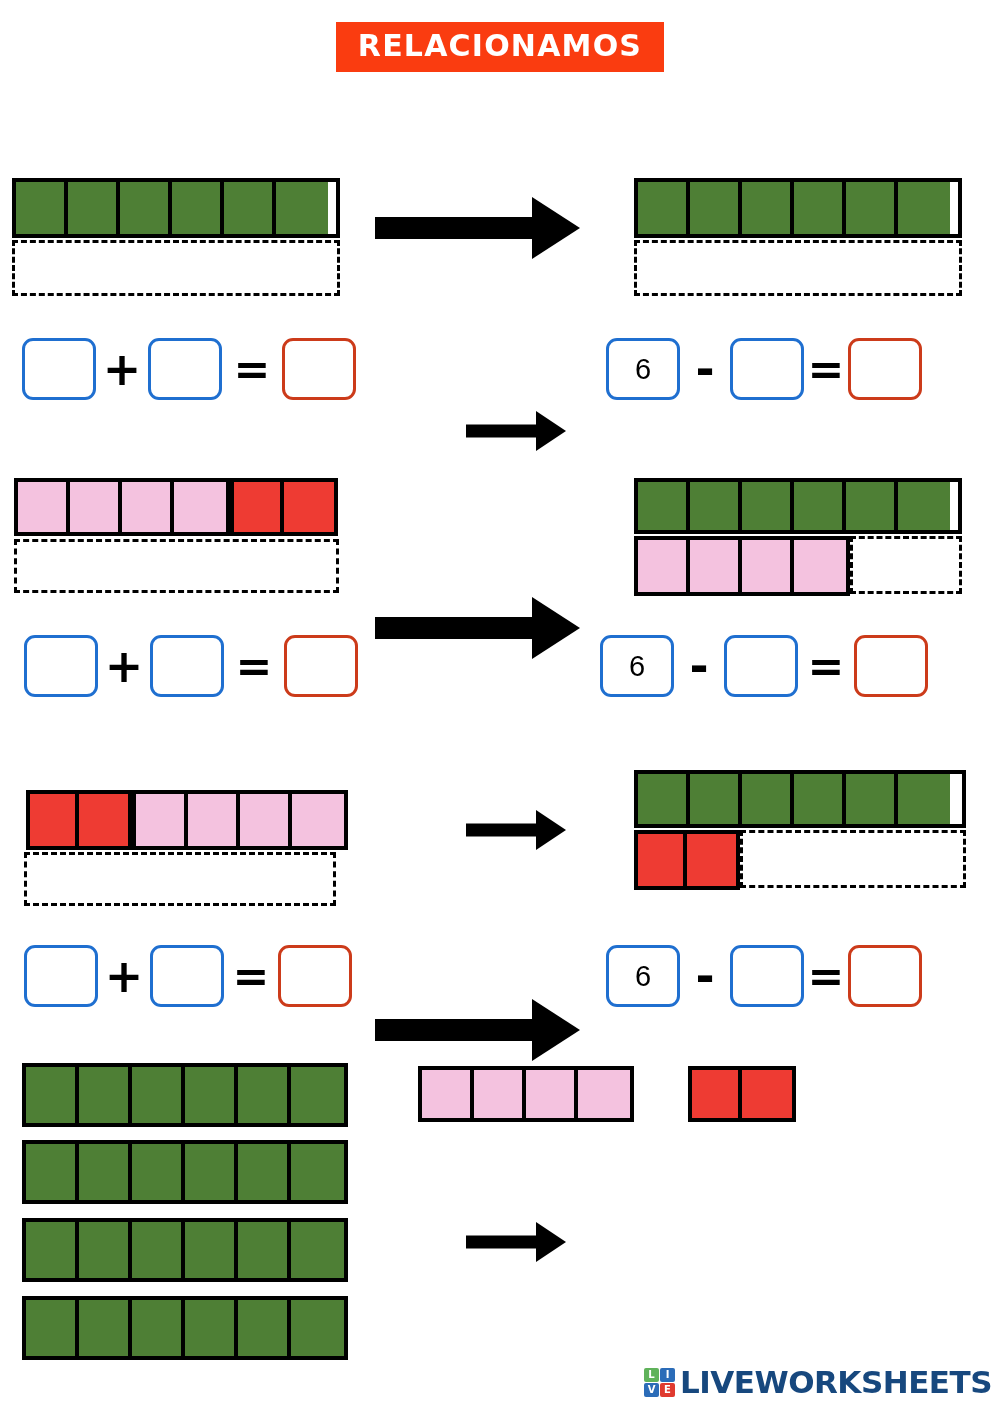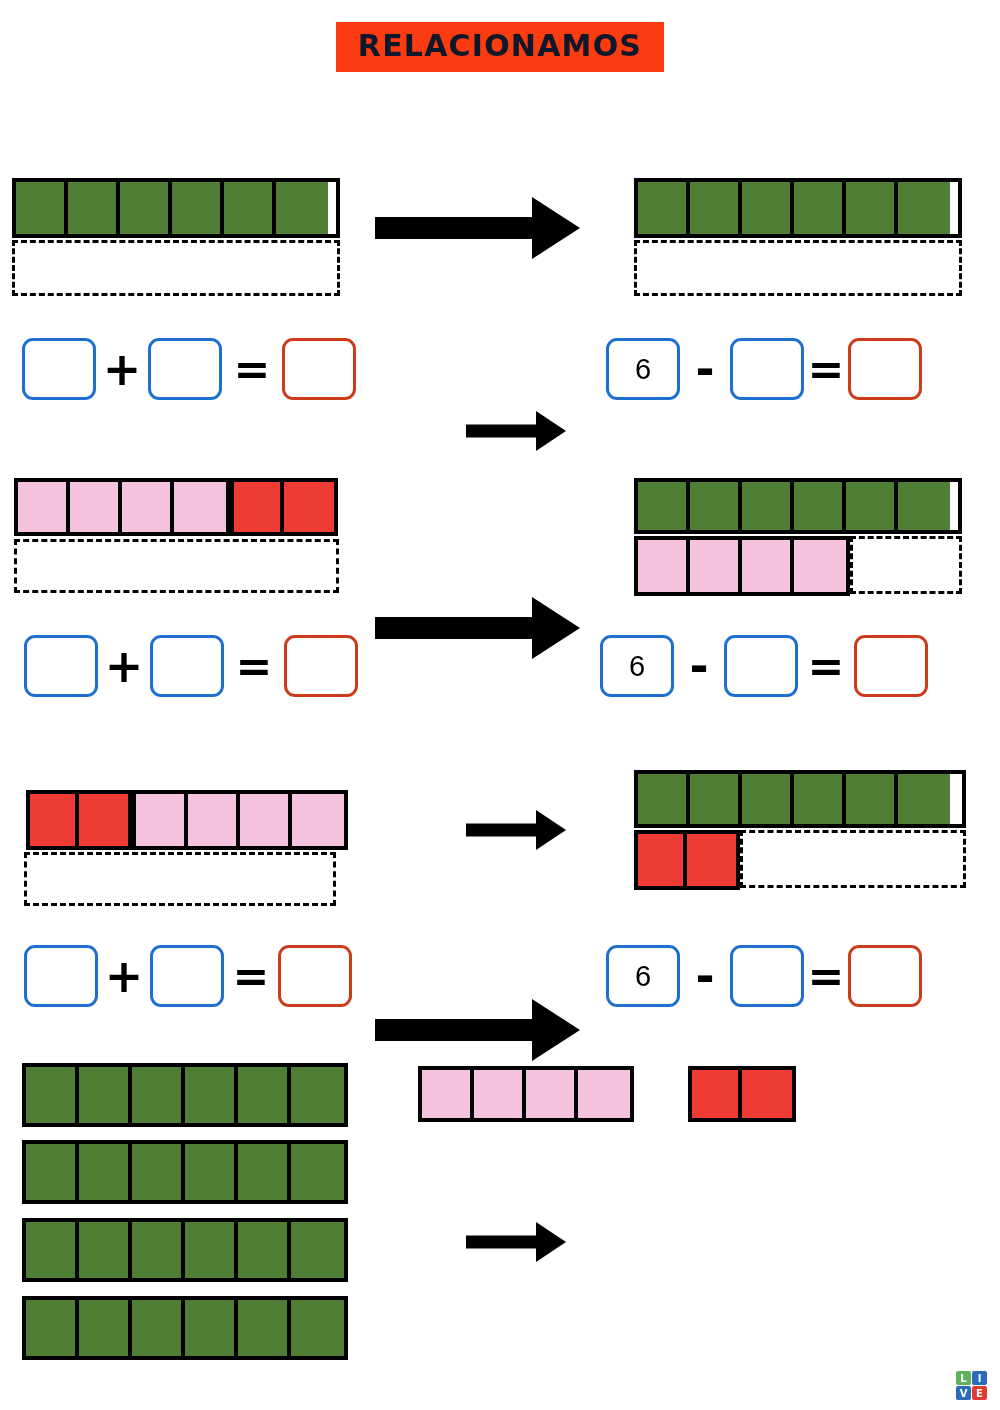--- a/index.html
+++ b/index.html
@@ -10,21 +10,21 @@
     font-family:"Liberation Sans", sans-serif;
     position:relative;
     overflow:hidden;
   }
 
   
   .title-wrap { position:absolute; top:22px; left:0; width:1000px; text-align:center; }
   .title-badge {
     display:inline-block;
     background:#FA3C10;
-    color:#0f172a;
+    color:#ffffff;
     font-family:"DejaVu Sans", sans-serif;
     font-weight:bold;
     font-size:30px;
     letter-spacing:1.2px;
     padding:9px 22px 11px 22px;
     line-height:1;
   }
 
   
   .abs { position:absolute; }
@@ -345,13 +345,14 @@
   </div>
 </div>
 
 <div class="lw-logo">
   <div class="lw-tiles">
     <div class="lw-tile t-l">L</div>
     <div class="lw-tile t-i">I</div>
     <div class="lw-tile t-v">V</div>
     <div class="lw-tile t-e">E</div>
   </div>
+  <div class="lw-word">LIVEWORKSHEETS</div>
 </div>
 
 </body></html>

